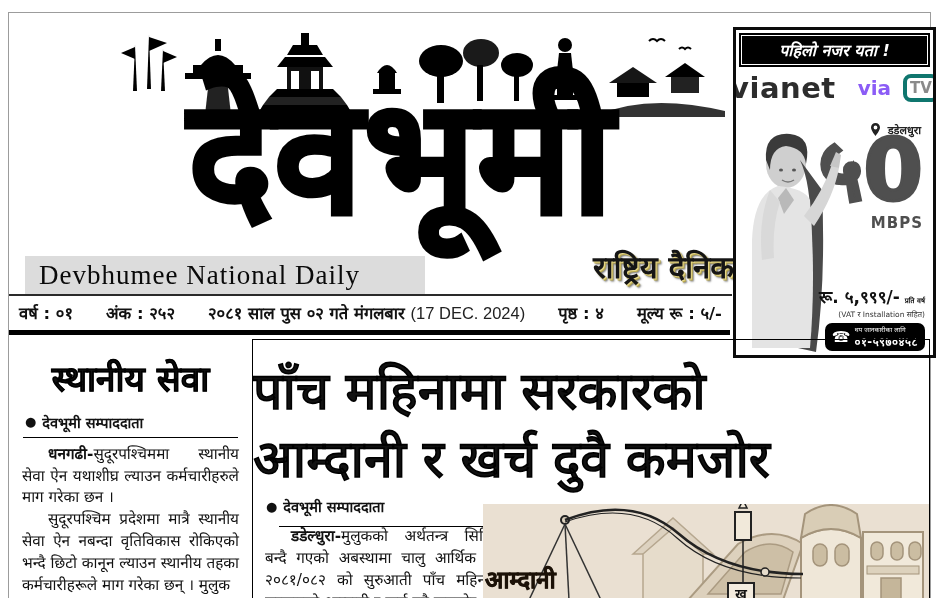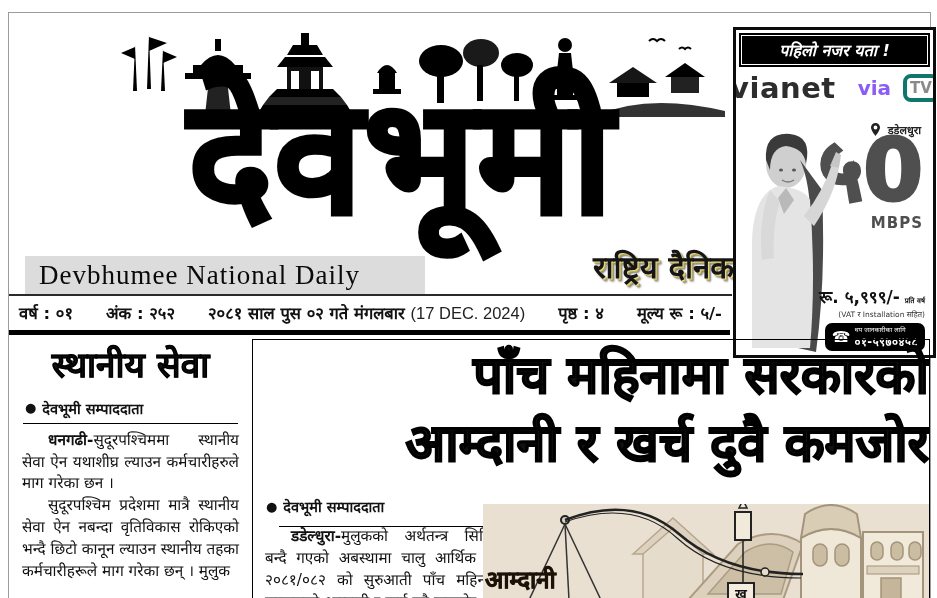--- a/index.html
+++ b/index.html
@@ -79,36 +79,36 @@
   .ad-phone{
     position:absolute;right:8px;top:293px;background:#000;color:#fff;
     border-radius:7px;display:flex;align-items:center;gap:4px;padding:2px 7px;
   }
   .ad-phone .ph-ic{font-size:15px;line-height:1;}
   .ad-phone .l1{font-size:6.5px;display:block;}
   .ad-phone .l2{font-size:11.5px;font-weight:800;display:block;letter-spacing:.5px;}
   
   .left-col{position:absolute;left:0;top:322px;width:243px;height:264px;overflow:hidden;}
   .lc-head{
-    margin-top:9px;text-align:center;font-size:35px;font-weight:800;line-height:1.25;
+    margin-top:23px;text-align:center;font-size:35px;font-weight:800;line-height:1.25;
     -webkit-text-stroke:.6px #000;
   }
   .byline{display:flex;align-items:center;gap:6px;font-size:14.5px;font-weight:800;margin:10px 0 0 16px;}
   .byline .dot{font-size:13px;}
   .b-rule{border:none;border-top:1.6px solid #000;margin:5px 14px 6px 14px;}
   .body-text{padding:0 13px;font-size:15.3px;line-height:1.43;text-align:justify;}
   .body-text p{margin:0;text-indent:26px;}
   .body-text b{font-weight:800;}
   
   .main-box{
     position:absolute;left:243px;top:326px;width:678px;height:260px;
     border:1.5px solid #000;border-bottom:none;box-sizing:border-box;overflow:hidden;
   }
   .main-head{
-    margin-top:2px;text-align:right;font-size:52px;font-weight:700;line-height:1.3;
+    margin-top:18px;text-align:left;font-size:52px;font-weight:400;line-height:1.3;
     -webkit-text-stroke:1.6px #000;white-space:nowrap;
   }
   .main-byline{position:absolute;left:13px;top:156px;}
   .main-rule{position:absolute;left:12px;top:181px;width:232px;border:none;border-top:1.6px solid #000;}
   .main-body{position:absolute;left:12px;top:186px;width:238px;padding:0;}
   .cartoon{
     position:absolute;left:230px;top:164px;width:446px;height:96px;
     background:#eae0d2;overflow:hidden;
   }
   .cartoon svg{position:absolute;left:0;top:0;}

